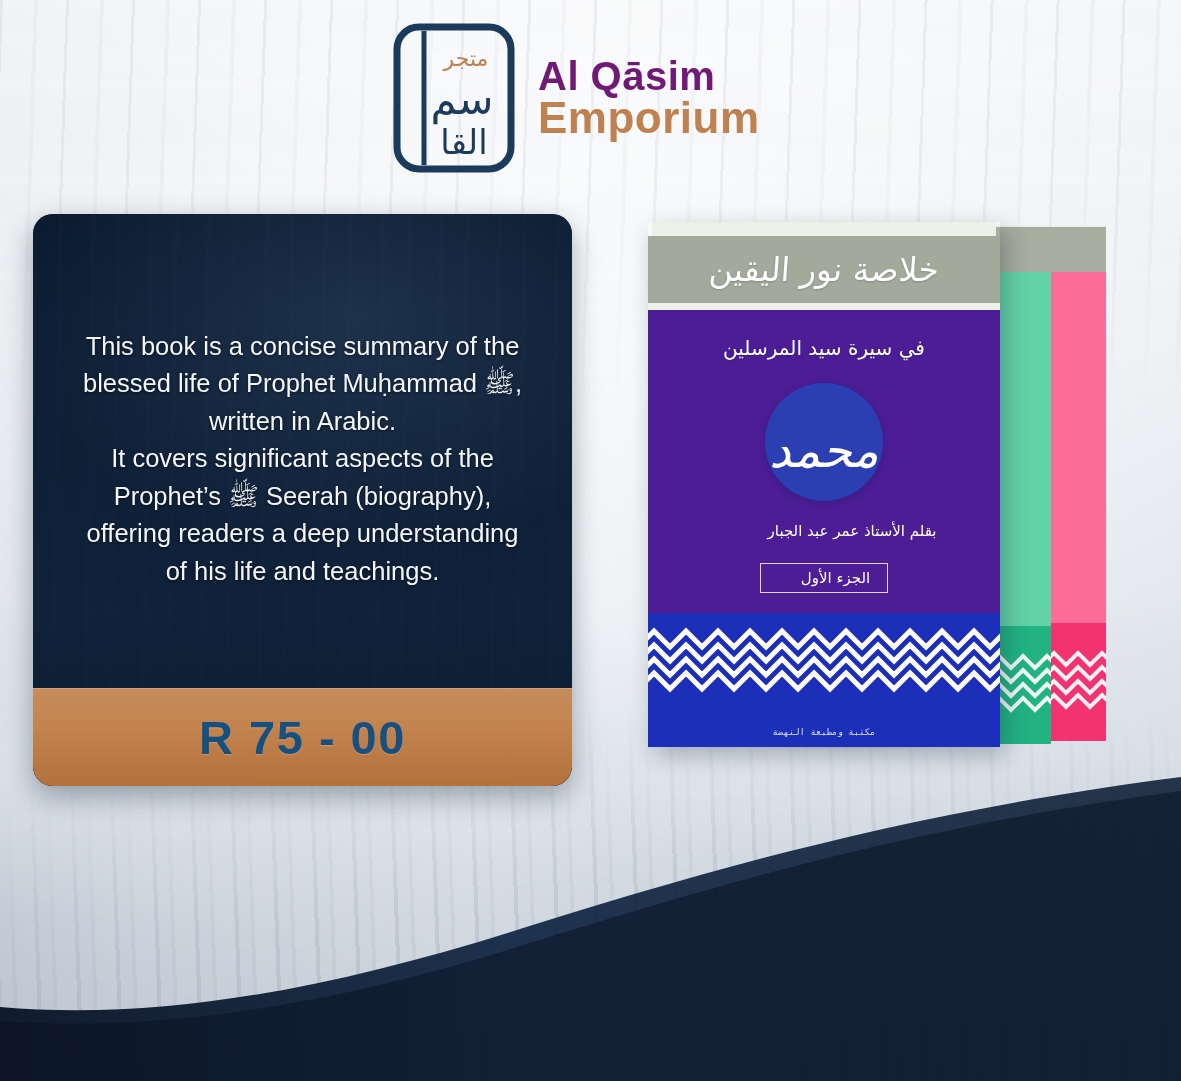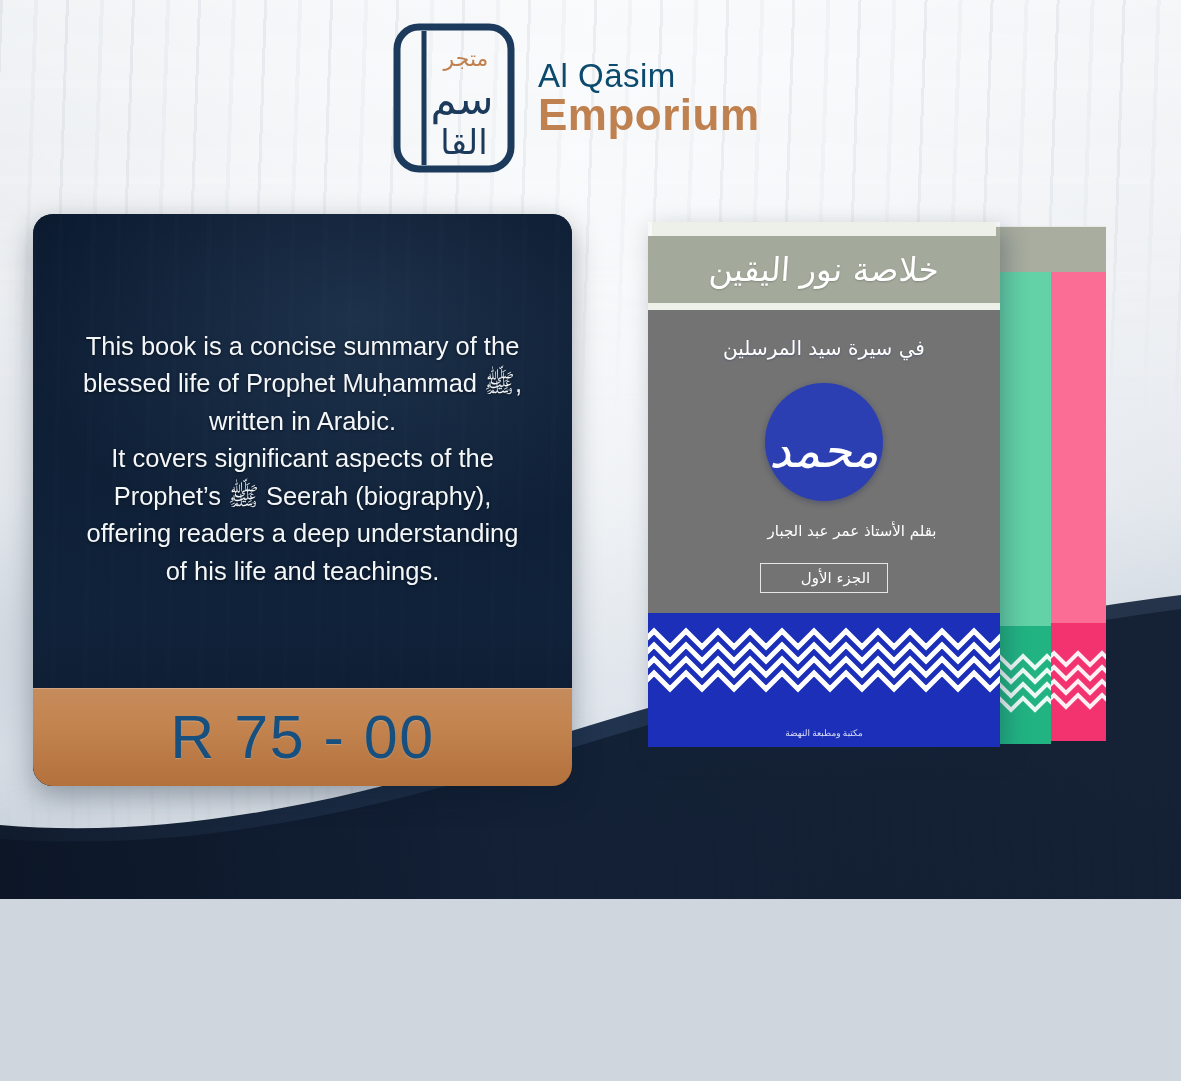--- a/index.html
+++ b/index.html
@@ -4,21 +4,21 @@
 <style>
   * { margin:0; padding:0; box-sizing:border-box; }
   html, body {
     width:1181px; height:1081px;
     font-family:"Liberation Sans", sans-serif;
     overflow:hidden;
     background:#cfd6de;
   }
   .stage {
     position:relative;
-    width:1181px; height:899px;
+    width:1181px; height:1081px;
     overflow:hidden;
     background:#c9d1da;
   }
 
   
   .bg-photo {
     position:absolute; inset:0;
     background:
       linear-gradient(180deg, rgba(255,255,255,0.82) 0%, rgba(255,255,255,0.70) 30%, rgba(246,248,250,0.62) 55%, rgba(210,218,227,0.30) 78%, rgba(150,165,182,0.18) 100%),
       linear-gradient(100deg, #b9c3cf 0%, #d7dde4 22%, #e9edf1 45%, #dfe4ea 66%, #c3ccd7 100%);
@@ -62,22 +62,22 @@
   .bg-curve { position:absolute; left:0; bottom:0; width:1181px; height:360px; }
 
   
   .brand {
     position:absolute; left:392px; top:22px;
     display:flex; align-items:center; gap:22px;
   }
   .logo-mark { width:124px; height:152px; display:block; }
   .brand-text { display:flex; flex-direction:column; line-height:0.98; }
   .brand-line1 {
-    font-size:33px; font-weight:normal; letter-spacing:0.5px;
-    color:#0c4a6e;
+    font-size:40px; font-weight:bold; letter-spacing:0.5px;
+    color:#701a75;
   }
   .brand-line2 {
     font-size:44px; font-weight:bold; letter-spacing:0.5px;
     color:#bf8150;
   }
 
   
   .info-card {
     position:absolute; left:33px; top:214px;
     width:539px; height:572px;
@@ -114,21 +114,21 @@
     text-shadow:0 1px 3px rgba(0,0,0,.55);
   }
   .price-banner {
     position:absolute; left:0; bottom:0; width:539px; height:98px;
     background:linear-gradient(180deg, #c68c5c 0%, #c3844f 38%, #b3713c 100%);
     display:flex; align-items:center; justify-content:center;
     box-shadow:inset 0 1px 0 rgba(255,255,255,.22);
   }
   .price-text {
     color:#17507f;
-    font-size:61px; font-weight:normal;
+    font-size:47px; font-weight:bold;
     letter-spacing:1.5px;
     text-shadow:0 1px 1px rgba(255,255,255,.22);
   }
 
   
   .book-stack { position:absolute; left:648px; top:212px; width:470px; height:535px; }
 
   
   .copy { position:absolute; top:14px; border-radius:1px; overflow:hidden; }
   .copy .head { position:absolute; left:0; top:0; width:100%; height:46px; background:#a8ad9f; }
@@ -158,21 +158,21 @@
   }
   .bf-titleband .t {
     color:#ffffff; font-size:33px; direction:rtl;
     font-family:"DejaVu Sans", sans-serif;
     text-shadow:0 1px 2px rgba(0,0,0,.18);
     transform:skewX(-4deg);
   }
   .bf-gap { position:absolute; left:0; top:81px; width:352px; height:7px; background:#eef1ea; }
   .bf-cover {
     position:absolute; left:0; top:88px; width:352px; height:437px;
-    background:#737373;
+    background:#4c1d95;
   }
   .bf-subtitle {
     position:absolute; left:0; top:26px; width:352px;
     text-align:center; color:#ffffff; font-size:20px; direction:rtl;
     font-family:"DejaVu Sans", sans-serif;
     text-shadow:0 1px 2px rgba(30,45,110,.35);
   }
   .bf-medallion {
     position:absolute; left:50%; top:73px; transform:translateX(-50%);
     width:118px; height:118px; border-radius:50%;
@@ -204,21 +204,21 @@
     margin-left:23px;
   }
   .bf-footer {
     position:absolute; left:0; bottom:0; width:352px; height:134px;
     background:#1c2fb8;
   }
   .bf-zig { position:absolute; left:0; top:14px; width:352px; height:72px; }
   .bf-pub {
     position:absolute; left:0; bottom:9px; width:352px;
     text-align:center; color:#e8ecff; font-size:9px; direction:rtl;
-    font-family:Liberation Serif, serif; opacity:.92;
+    font-family:Liberation Mono, monospace; opacity:.92;
     letter-spacing:.4px;
   }
   .book-shadow {
     position:absolute; left:648px; top:735px; width:400px; height:20px;
     background:radial-gradient(50% 60% at 50% 30%, rgba(40,60,85,.35) 0%, rgba(40,60,85,0) 75%);
   }
 </style>
 </head>
 <body>
 

